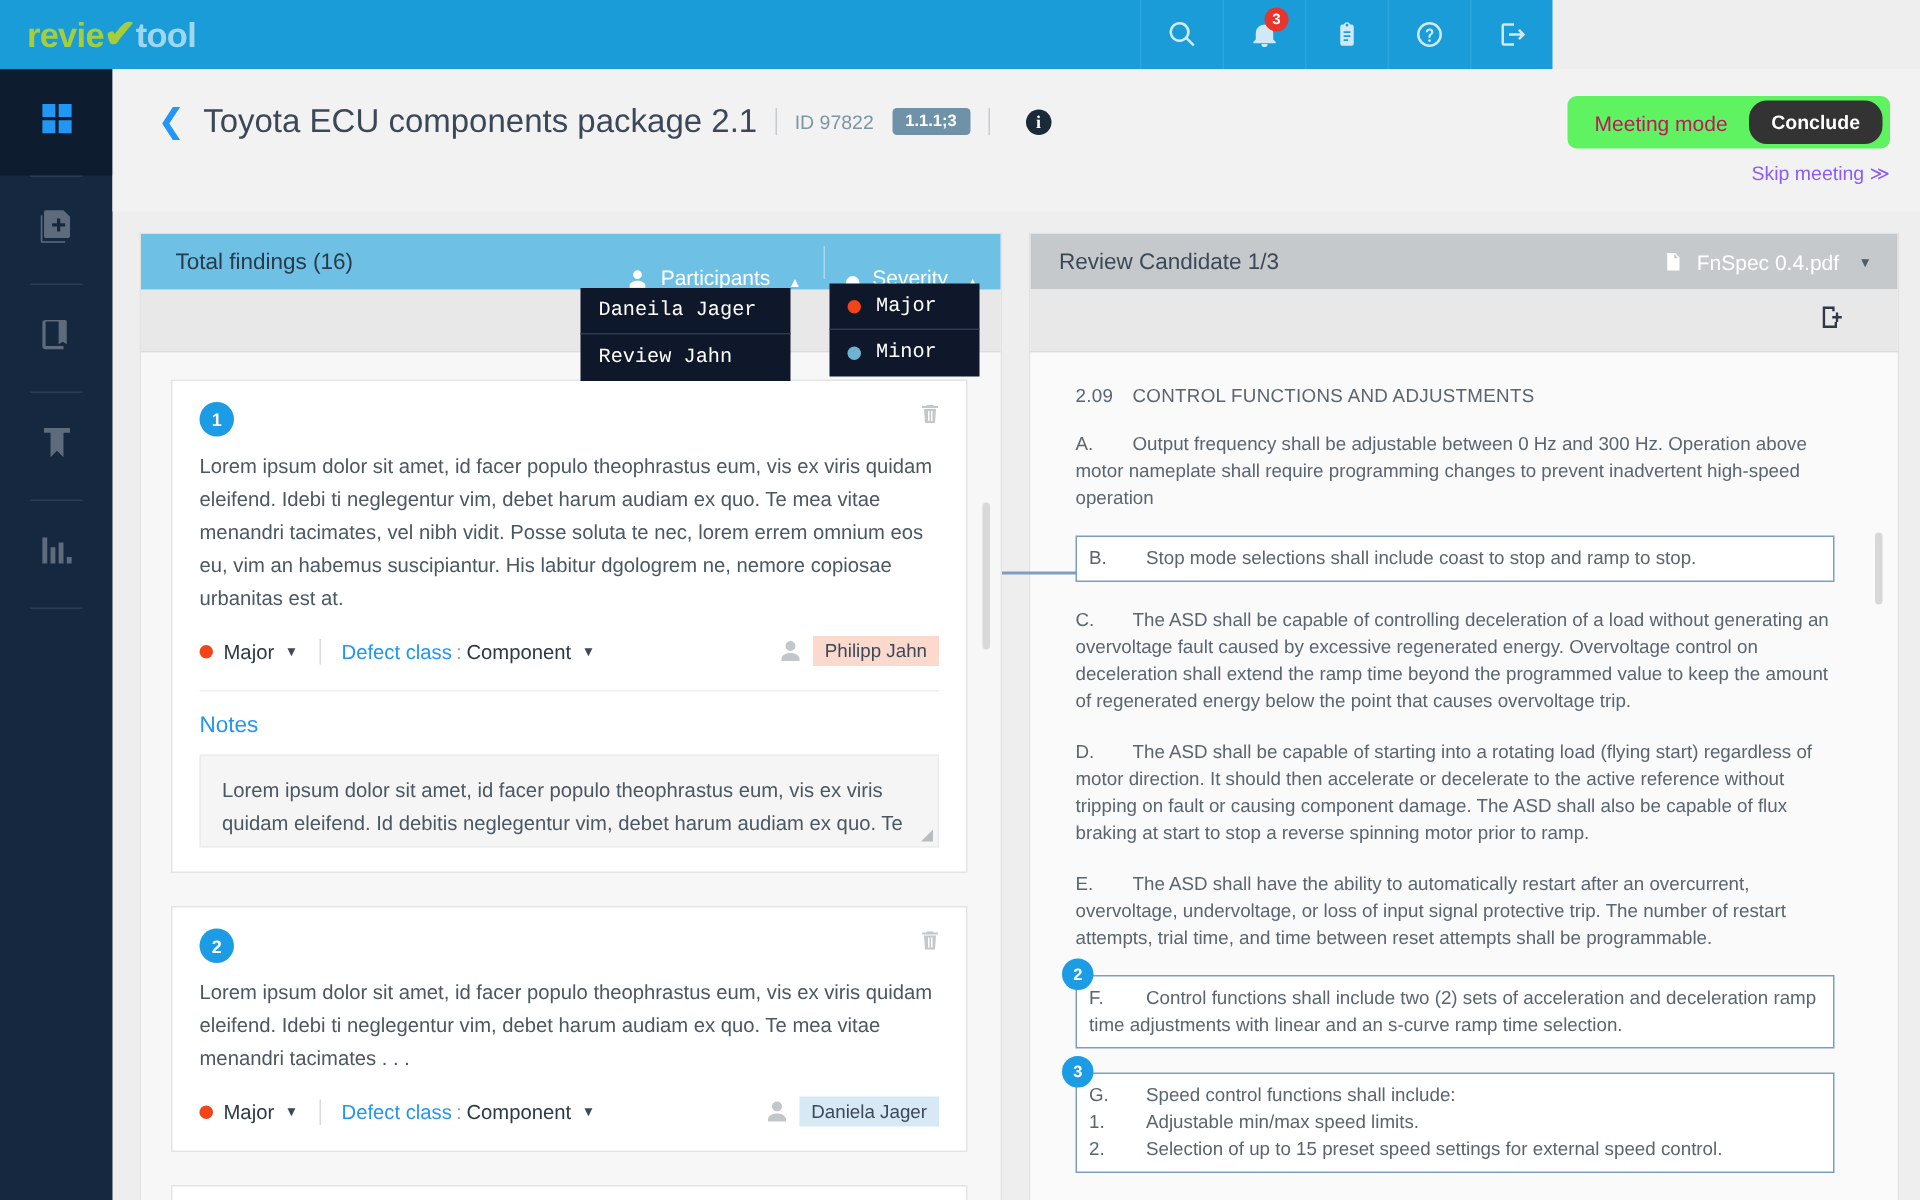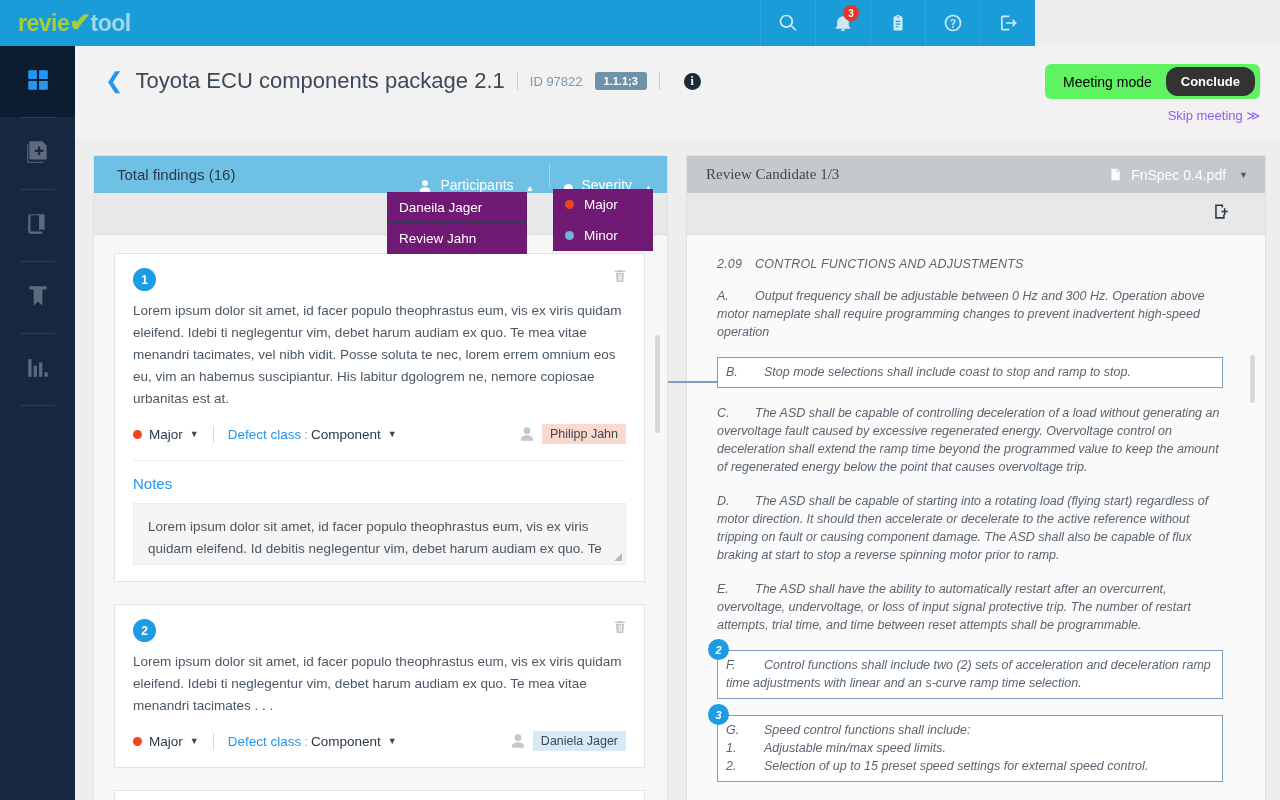--- a/index.html
+++ b/index.html
@@ -74,21 +74,21 @@
     width: 17px; height: 17px; border-radius: 50%; background: #1b2a38;
     color: #fff; font-size: 12px; font-weight: bold; font-family: "Liberation Serif", serif;
     display: flex; align-items: center; justify-content: center; margin-left: 12px;
     cursor: pointer;
   }
   .meeting-wrap { position: absolute; top: 18px; right: 20px; text-align: right; }
   .meeting-pill {
     background: #5ff261; border-radius: 6px; height: 35px;
     display: inline-flex; align-items: center; padding: 0 5px 0 18px;
   }
-  .meeting-label { font-size: 14px; color: #000000; margin-right: 14px; }
+  .meeting-label { font-size: 14px; color: #be185d; margin-right: 14px; }
   .conclude-btn {
     background: #333333; color: #fff; font-size: 13px; font-weight: bold;
     border: none; border-radius: 12px; padding: 7px 15px; cursor: pointer;
     font-family: "Liberation Sans", sans-serif;
   }
   .skip-meeting {
     display: block; margin-top: 9px; font-size: 13px; color: #8b5cf6;
     cursor: pointer;
   }
 
@@ -178,35 +178,35 @@
   }
 
   
   .right-panel {
     position: absolute; top: 155px; left: 686px; width: 580px; height: 645px;
     background: #fff; border: 1px solid #e2e2e2; border-bottom: none;
   }
   .rp-head {
     height: 37px; background: #c5c9cc; display: flex; align-items: center;
   }
-  .rp-title { color: #3c4858; font-size: 15px; margin-left: 19px; font-family: Liberation Serif, serif; }
+  .rp-title { color: #3c4858; font-size: 15px; margin-left: 19px; }
   .rp-file {
     margin-left: auto; margin-right: 17px; display: flex; align-items: center;
     font-size: 14px; color: #fff; cursor: pointer;
   }
   .rp-file svg { fill: #fff; margin-right: 9px; }
   .rp-file .caret { margin-left: 13px; font-size: 9px; color: #515b64; }
   .rp-toolbar {
     height: 42px; background: #e8e8e8; border-bottom: 1px solid #dcdcdc;
     display: flex; align-items: center; justify-content: flex-end; padding-right: 34px;
   }
   .rp-toolbar svg { fill: #2b3a48; cursor: pointer; }
   .doc-area {
     position: relative; height: 565px; overflow: hidden;
-    background: #fafafa; padding: 22px 42px 0 30px; font-style: italic;
+    background: #fafafa; padding: 22px 42px 0 30px;
   }
   .doc-h { font-size: 12.5px; color: #5a6570; letter-spacing: 0.2px; display: flex; }
   .doc-h .num { width: 38px; flex-shrink: 0; }
   .doc-p {
     margin-top: 16px; font-size: 12.5px; color: #5a6570; line-height: 18px;
   }
   .doc-p .lbl { display: inline-block; width: 38px; }
   .doc-hl {
     margin-top: 16px; border: 1px solid #7d9dc4; background: #fff;
     padding: 5px 8px 6px 8px; font-size: 12.5px; color: #5a6570; line-height: 18px;
@@ -226,21 +226,21 @@
   }
   .scroll-track-right {
     position: absolute; top: 120px; right: 10px; width: 5px; height: 420px;
   }
   .scroll-thumb-right {
     width: 5px; height: 48px; background: #d8d8d8; border-radius: 3px;
   }
 
   
   .dropdown {
-    position: absolute; background: #701a75; z-index: 40;
+    position: absolute; background: #0f172a; z-index: 40; font-family: Liberation Mono, monospace;
   }
   .dd-participants { top: 192px; left: 387px; width: 140px; }
   .dd-severity { top: 189px; left: 553px; width: 100px; }
   .dd-item {
     height: 31px; display: flex; align-items: center; padding: 0 0 0 12px;
     color: #fff; font-size: 13.5px; cursor: pointer;
     border-bottom: 1px solid #2b3a52;
   }
   .dd-item:last-child { border-bottom: none; }
   .dd-dot { width: 9px; height: 9px; border-radius: 50%; margin-right: 10px; }

